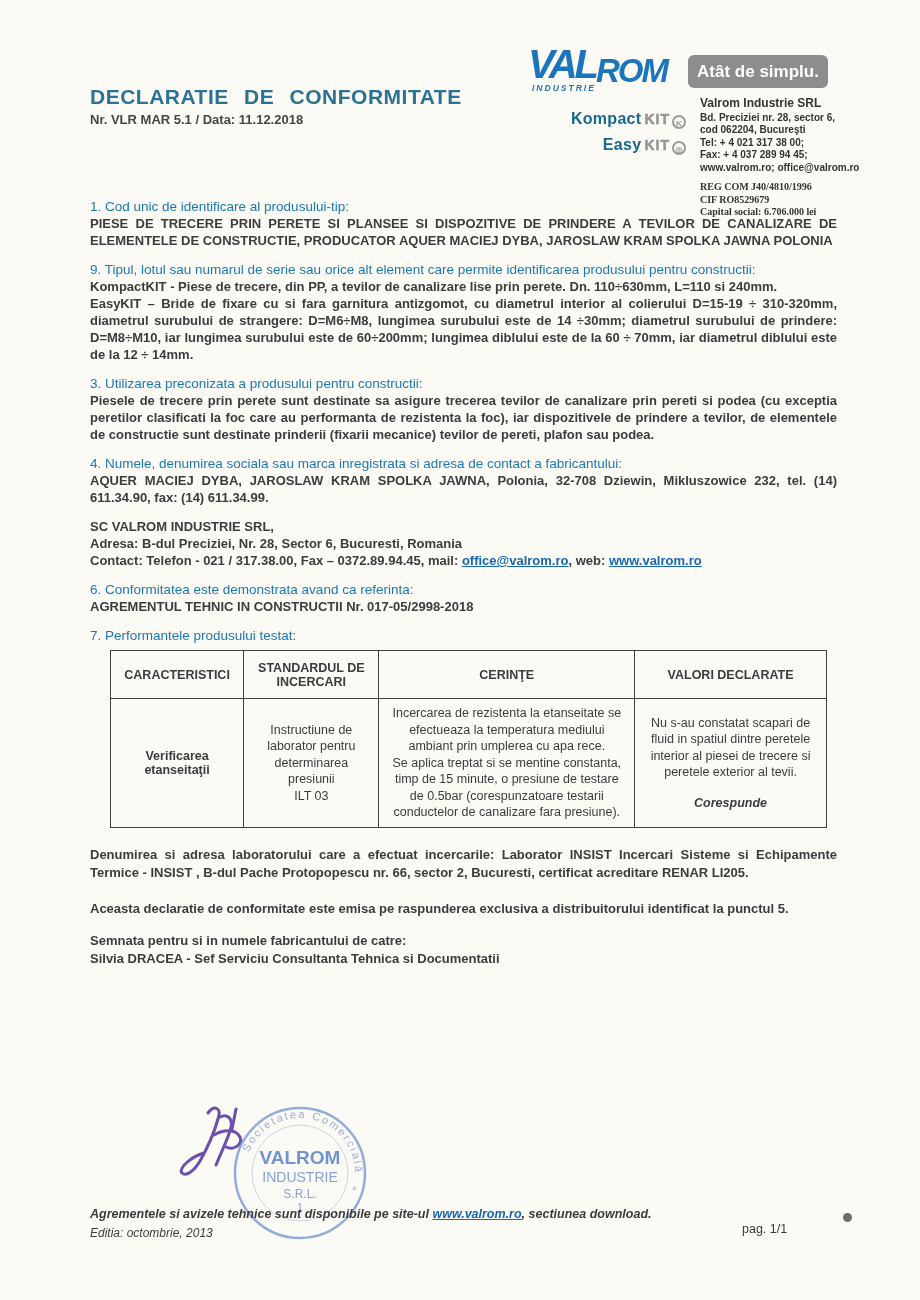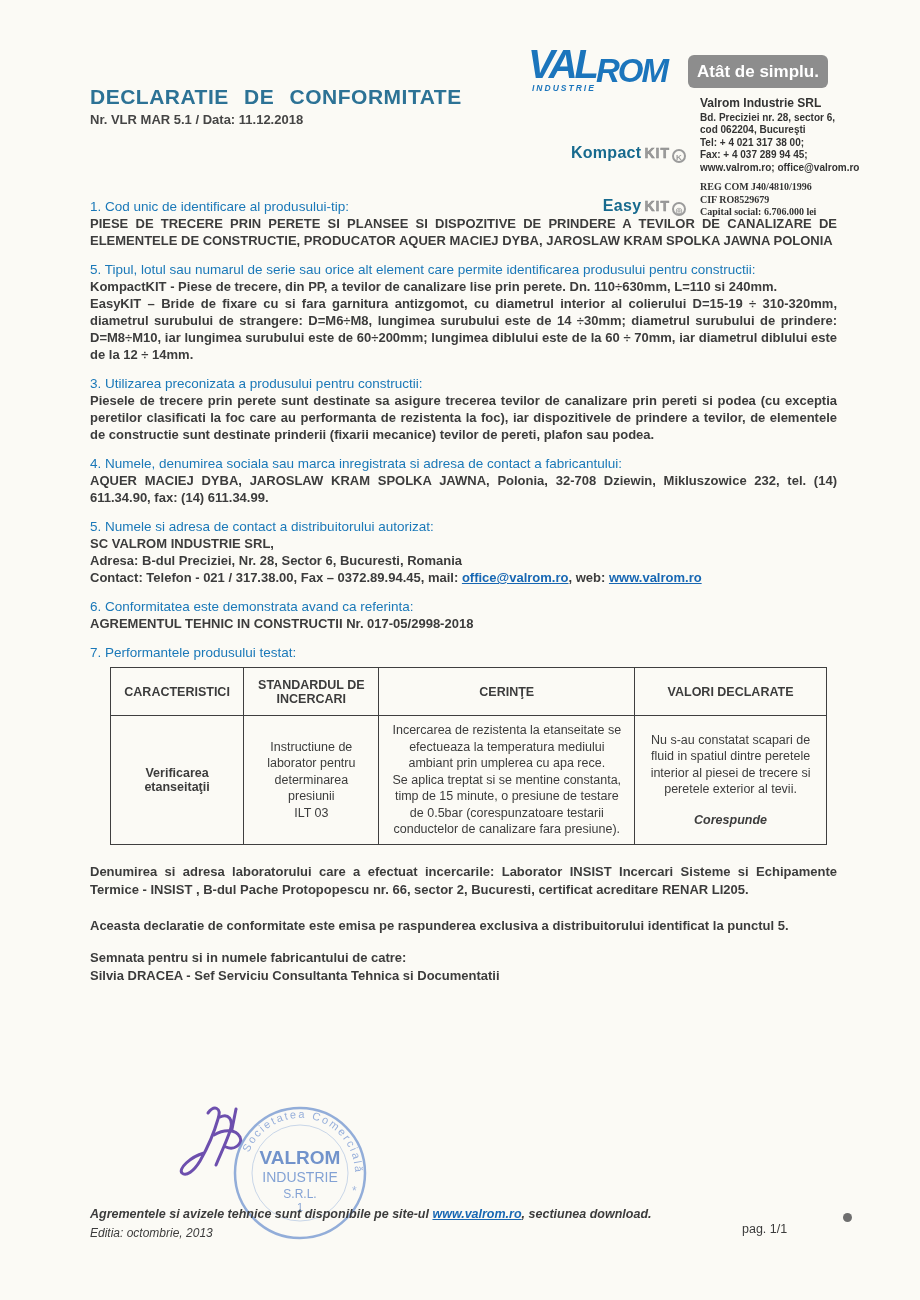--- a/index.html
+++ b/index.html
@@ -30,21 +30,21 @@
     color:#1b75bc; font-style:italic; font-weight:bold;
   }
   .tagline-box {
     position:absolute; left:688px; top:55px; width:140px; height:33px;
     background:#8d8d8d; color:#ffffff; font-size:17px; font-weight:bold;
     display:flex; align-items:center; justify-content:center;border-radius:6px;
   }
   .product-logos {
     position:absolute; left:540px; top:110px; width:146px; text-align:right;
   }
-  .product-logo { margin-bottom:7px; white-space:nowrap;margin-top:34px; }
+  .product-logo { margin-bottom:7px; white-space:nowrap; }
   .pl-prefix { font-size:16px; font-weight:bold; color:#176a8e; letter-spacing:0.3px; }
   .pl-kit {
     font-size:14px; font-weight:bold; color:#9b9b9b; letter-spacing:1px;
     -webkit-text-stroke:0.5px #8a8a8a; margin-left:3px;
   }
   .pl-emblem {
     display:inline-block; width:14px; height:14px; border:2.5px solid #9b9b9b;
     border-radius:50%; vertical-align:-2px; margin-left:2px;
     color:#9b9b9b; font-size:8px; font-weight:bold; text-align:center; line-height:14px;
   }
@@ -138,37 +138,36 @@
   </div>
 
   <div class="content">
 
     <div class="section">
       <div class="sec-heading">1. Cod unic de identificare al produsului-tip:</div>
       <div class="sec-body">PIESE DE TRECERE PRIN PERETE SI PLANSEE SI DISPOZITIVE DE PRINDERE A TEVILOR DE CANALIZARE DE ELEMENTELE DE CONSTRUCTIE, PRODUCATOR AQUER MACIEJ DYBA, JAROSLAW KRAM SPOLKA JAWNA POLONIA</div>
     </div>
 
     <div class="section">
-      <div class="sec-heading">5. Tipul, lotul sau numarul de serie sau orice alt element care permite identificarea produsului pentru constructii:</div>
+      <div class="sec-heading">9. Tipul, lotul sau numarul de serie sau orice alt element care permite identificarea produsului pentru constructii:</div>
       <div class="sec-body">KompactKIT - Piese de trecere, din PP, a tevilor de canalizare lise prin perete. Dn. 110÷630mm, L=110 si 240mm.</div>
       <div class="sec-body">EasyKIT – Bride de fixare cu si fara garnitura antizgomot, cu diametrul interior al colierului D=15-19 ÷ 310-320mm, diametrul surubului de strangere: D=M6÷M8,  lungimea surubului este de 14 ÷30mm; diametrul surubului de prindere: D=M8÷M10, iar lungimea surubului este de 60÷200mm; lungimea diblului este de la 60 ÷ 70mm, iar diametrul diblului este de la 12 ÷ 14mm.</div>
     </div>
 
     <div class="section">
       <div class="sec-heading">3. Utilizarea preconizata a produsului pentru constructii:</div>
       <div class="sec-body">Piesele de trecere prin perete sunt destinate sa asigure trecerea tevilor de canalizare prin pereti si podea (cu exceptia peretilor clasificati la foc care au performanta de rezistenta la foc), iar dispozitivele de prindere a tevilor, de elementele de constructie sunt destinate prinderii (fixarii mecanice) tevilor de pereti, plafon sau podea.</div>
     </div>
 
     <div class="section">
       <div class="sec-heading">4. Numele, denumirea sociala sau marca inregistrata si adresa de contact a fabricantului:</div>
       <div class="sec-body">AQUER MACIEJ DYBA, JAROSLAW KRAM SPOLKA JAWNA, Polonia, 32-708 Dziewin, Mikluszowice 232, tel. (14) 611.34.90, fax: (14) 611.34.99.</div>
     </div>
 
     <div class="section">
-      <div class="sec-heading">5. Numele si adresa de contact a distribuitorului autorizat:</div>
       <div class="sec-body">SC VALROM INDUSTRIE SRL,</div>
       <div class="sec-body">Adresa: B-dul Preciziei, Nr. 28, Sector 6, Bucuresti, Romania</div>
       <div class="sec-body"><span>Contact: Telefon - 021 / 317.38.00, Fax – 0372.89.94.45, mail: </span><a class="doclink">office@valrom.ro</a><span>, web: </span><a class="doclink">www.valrom.ro</a></div>
     </div>
 
     <div class="section">
       <div class="sec-heading">6. Conformitatea este demonstrata avand ca referinta:</div>
       <div class="sec-body">AGREMENTUL TEHNIC IN CONSTRUCTII Nr. 017-05/2998-2018</div>
     </div>
 

